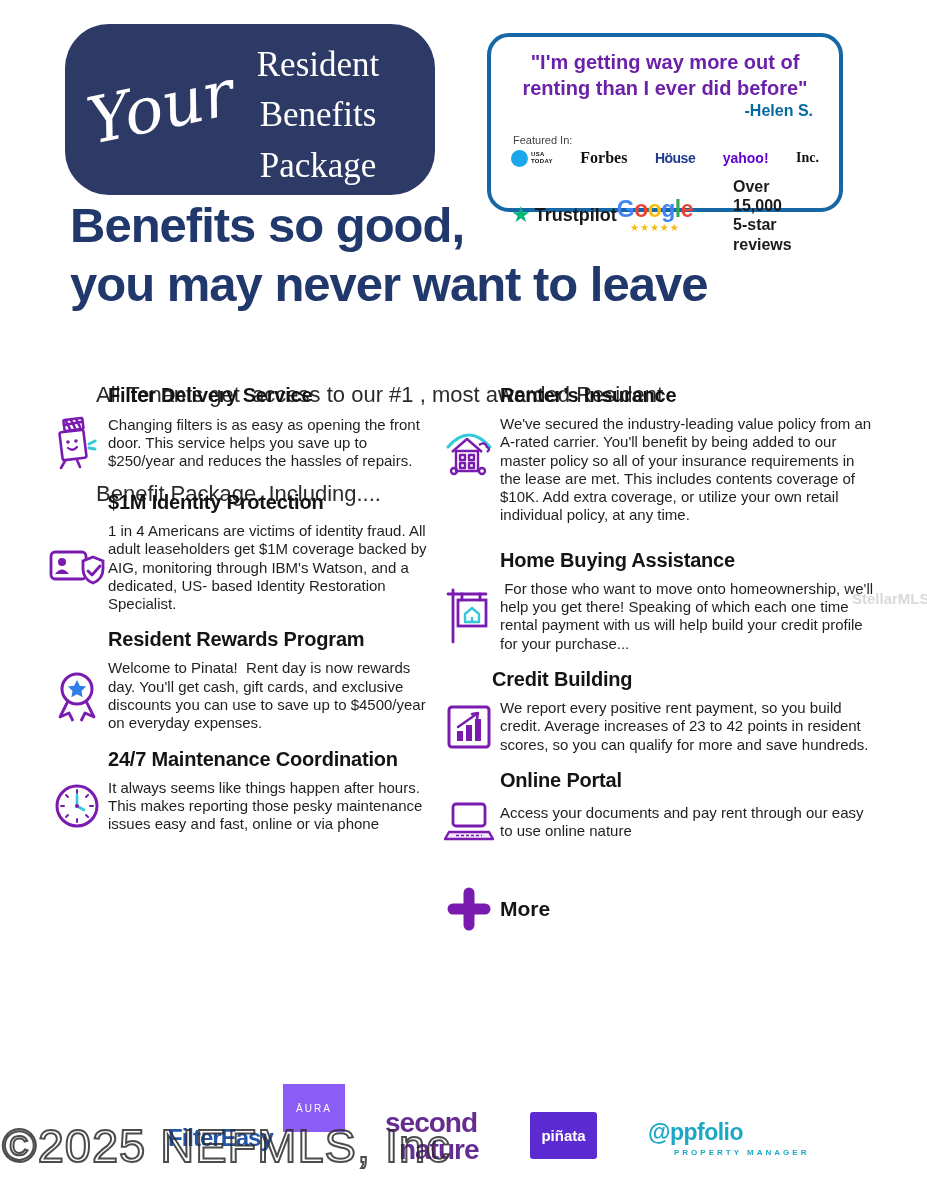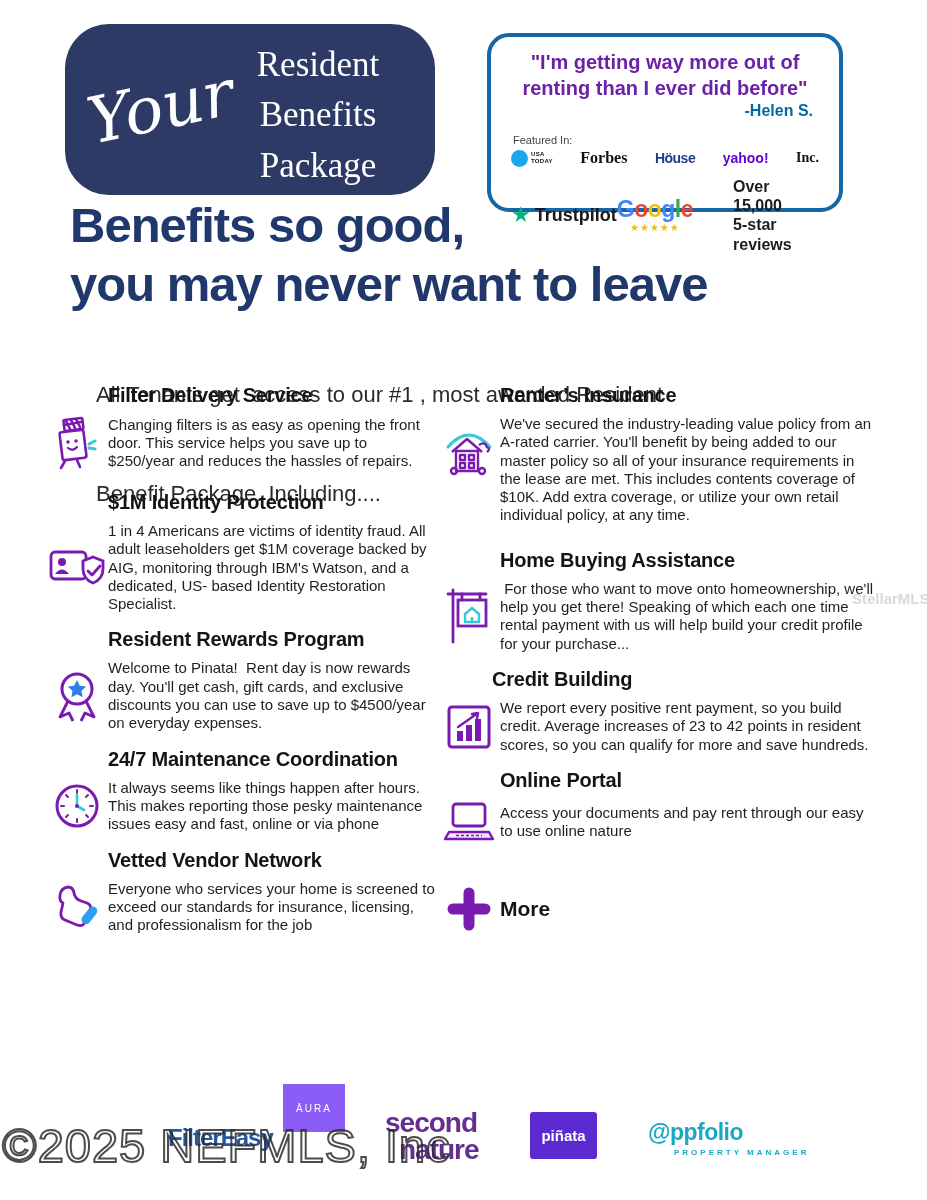--- a/index.html
+++ b/index.html
@@ -225,32 +225,20 @@
               <path d="M25 25 L25 14"></path>
                 <path d="M25 25 L32 29"></path>
             </g>
             <circle cx="25" cy="25" r="2" fill="#7a1bb0"></circle>
           </svg>
         </div>
         <p class="item-body">It always seems like things happen after hours. This makes reporting those pesky maintenance issues easy and fast, online or via phone</p>
       </div>
     </section>
 
-    <section class="item">
-      <h3 class="item-title">Vetted Vendor Network</h3>
-      <div class="item-row">
-        <div class="item-icon">
-          <svg width="52" height="52" viewBox="0 0 52 52">
-            <path d="M12 22 q-4 -2 -3 -8 q1 -7 8 -8 q5 0 6 6 q1 6 7 8 l6 2 q5 2 3 7 l-5 12 q-2 5 -8 3 l-12 -5 q-5 -2 -4 -8 z" fill="#ffffff" stroke="#7a1bb0" stroke-width="2.8" stroke-linejoin="round"></path>
-            <rect x="28" y="30" width="20" height="9" rx="4.5" transform="rotate(-52 38 34)" fill="#2f9df0"></rect>
-          </svg>
-        </div>
-        <p class="item-body">Everyone who services your home is screened to exceed our standards for insurance, licensing, and professionalism for the job</p>
-      </div>
-    </section>
 
   </div>
 
   <div class="col col-right">
 
     <section class="item">
       <h3 class="item-title">Renter’s Insurance</h3>
       <div class="item-row" style="align-items:flex-start;">
         <div class="item-icon" style="margin-top:10px;">
           <svg width="56" height="54" viewBox="0 0 56 54">

